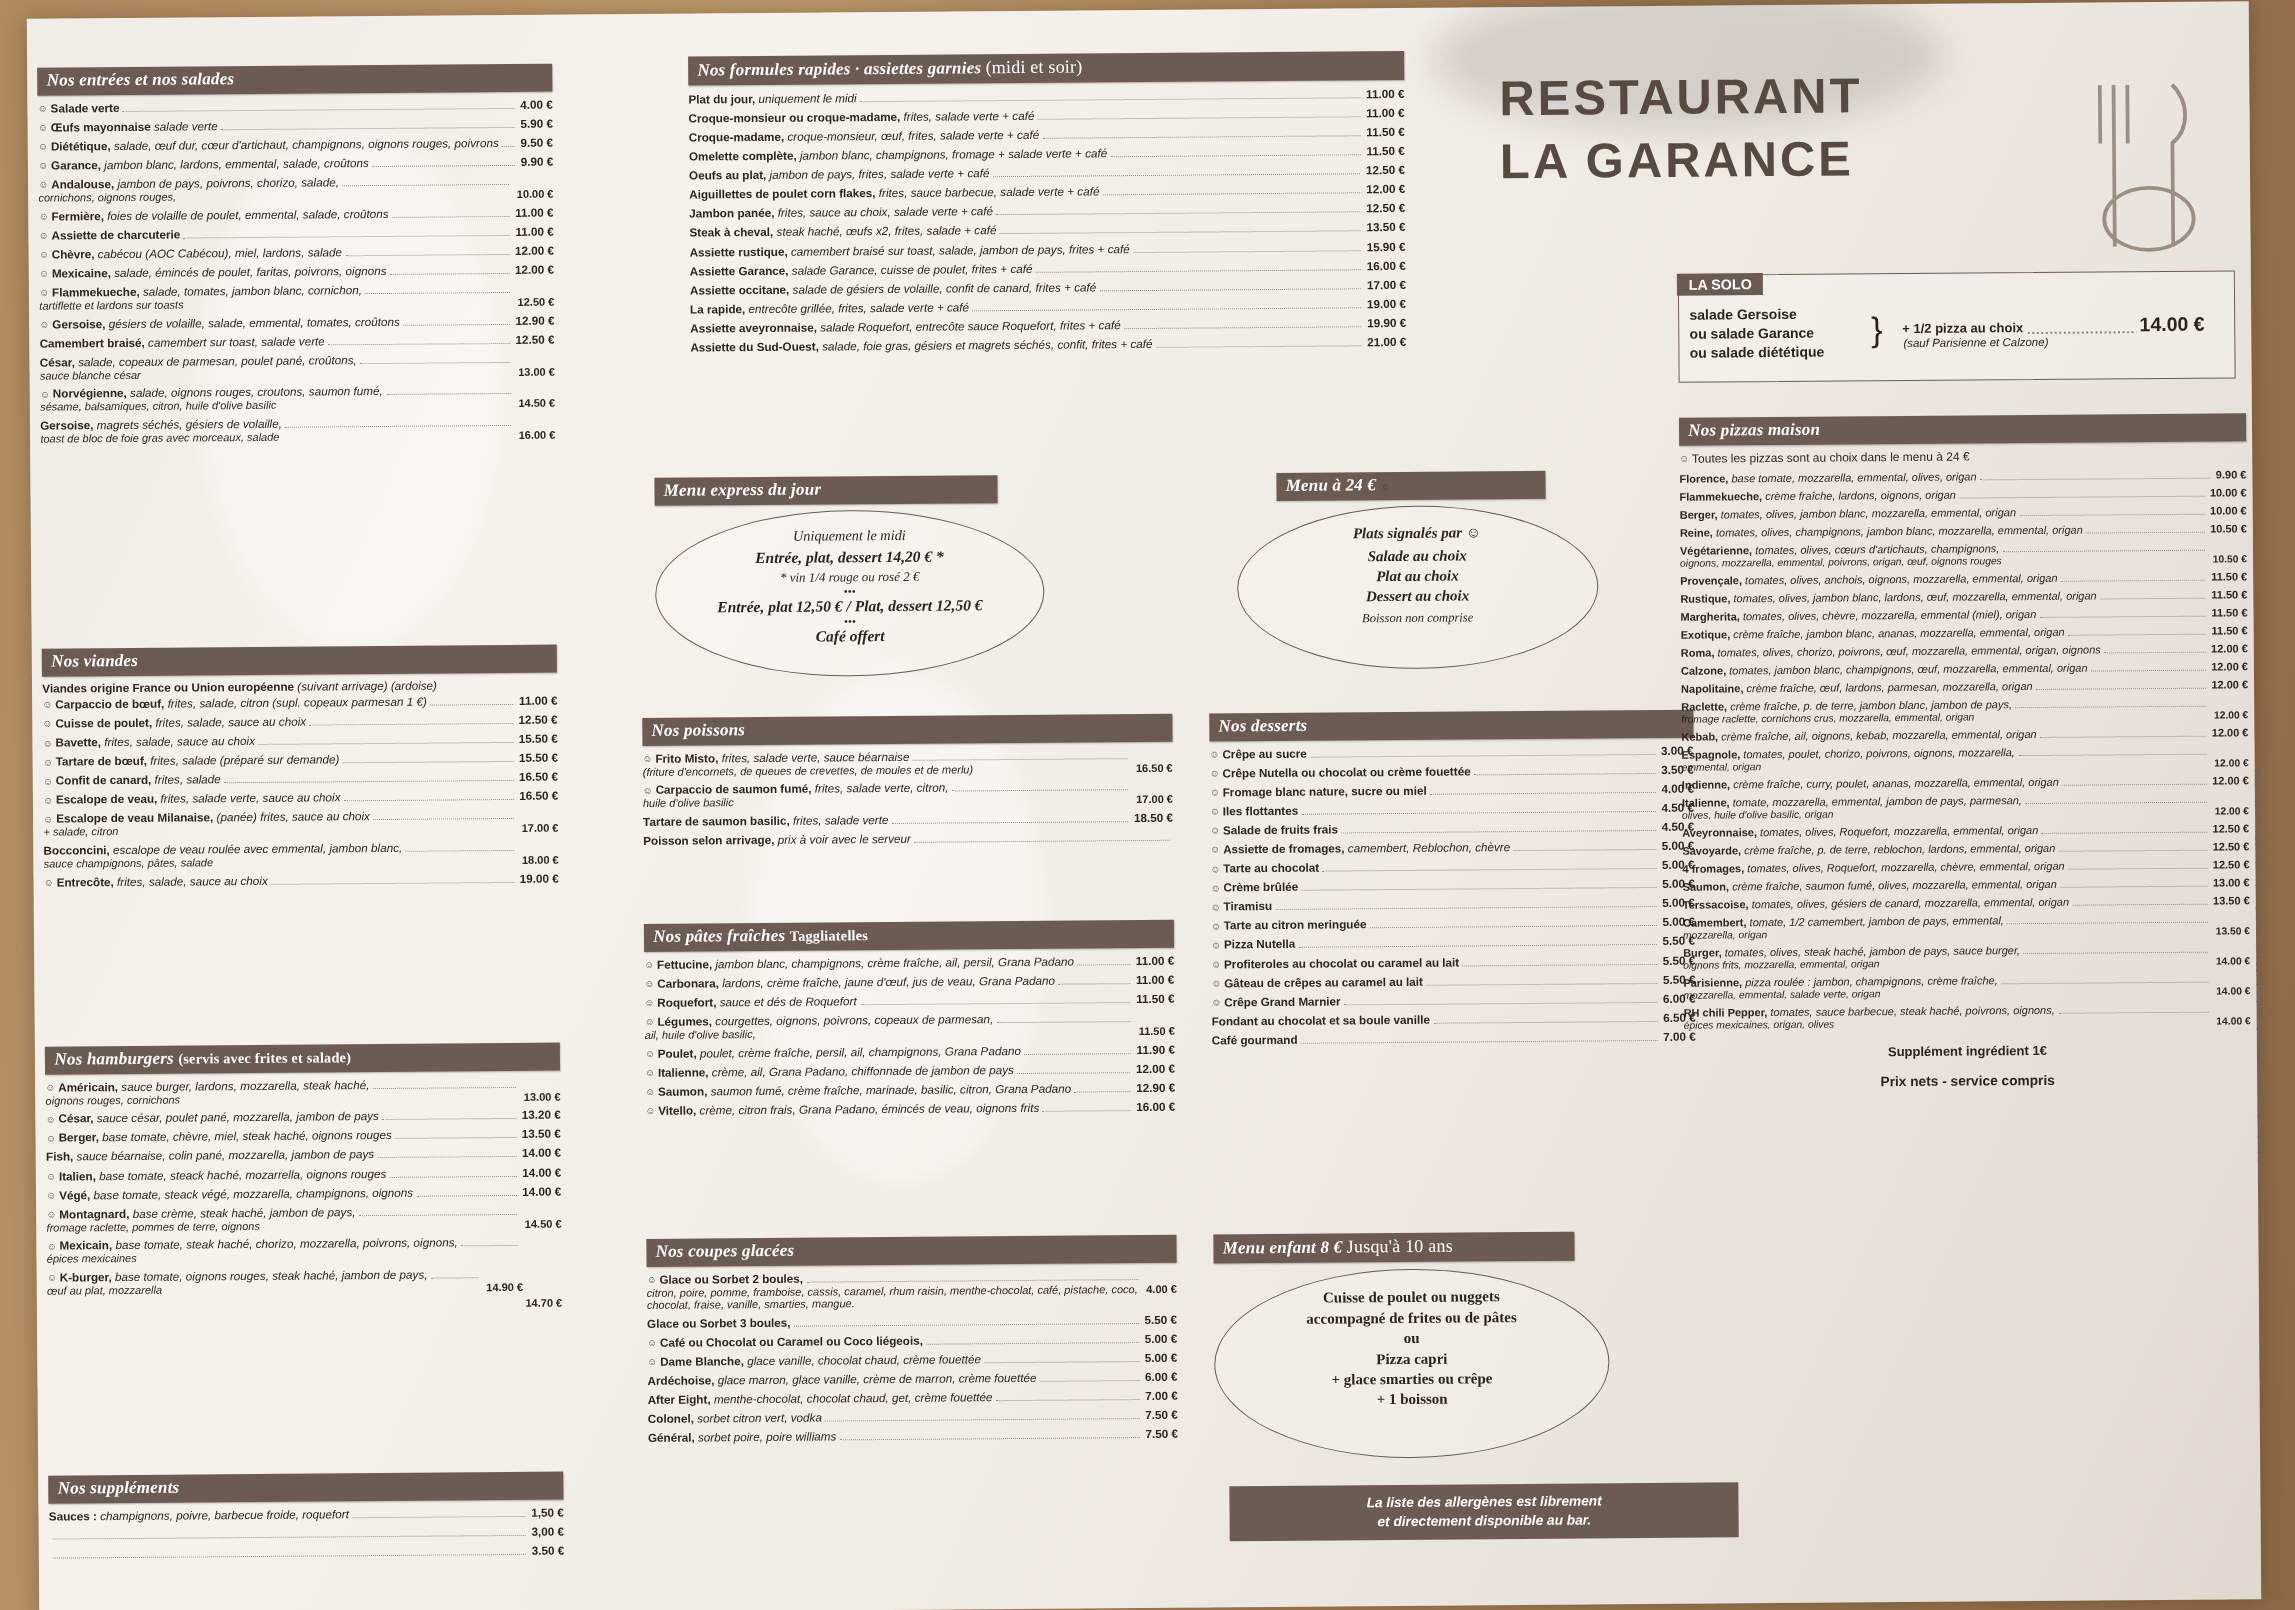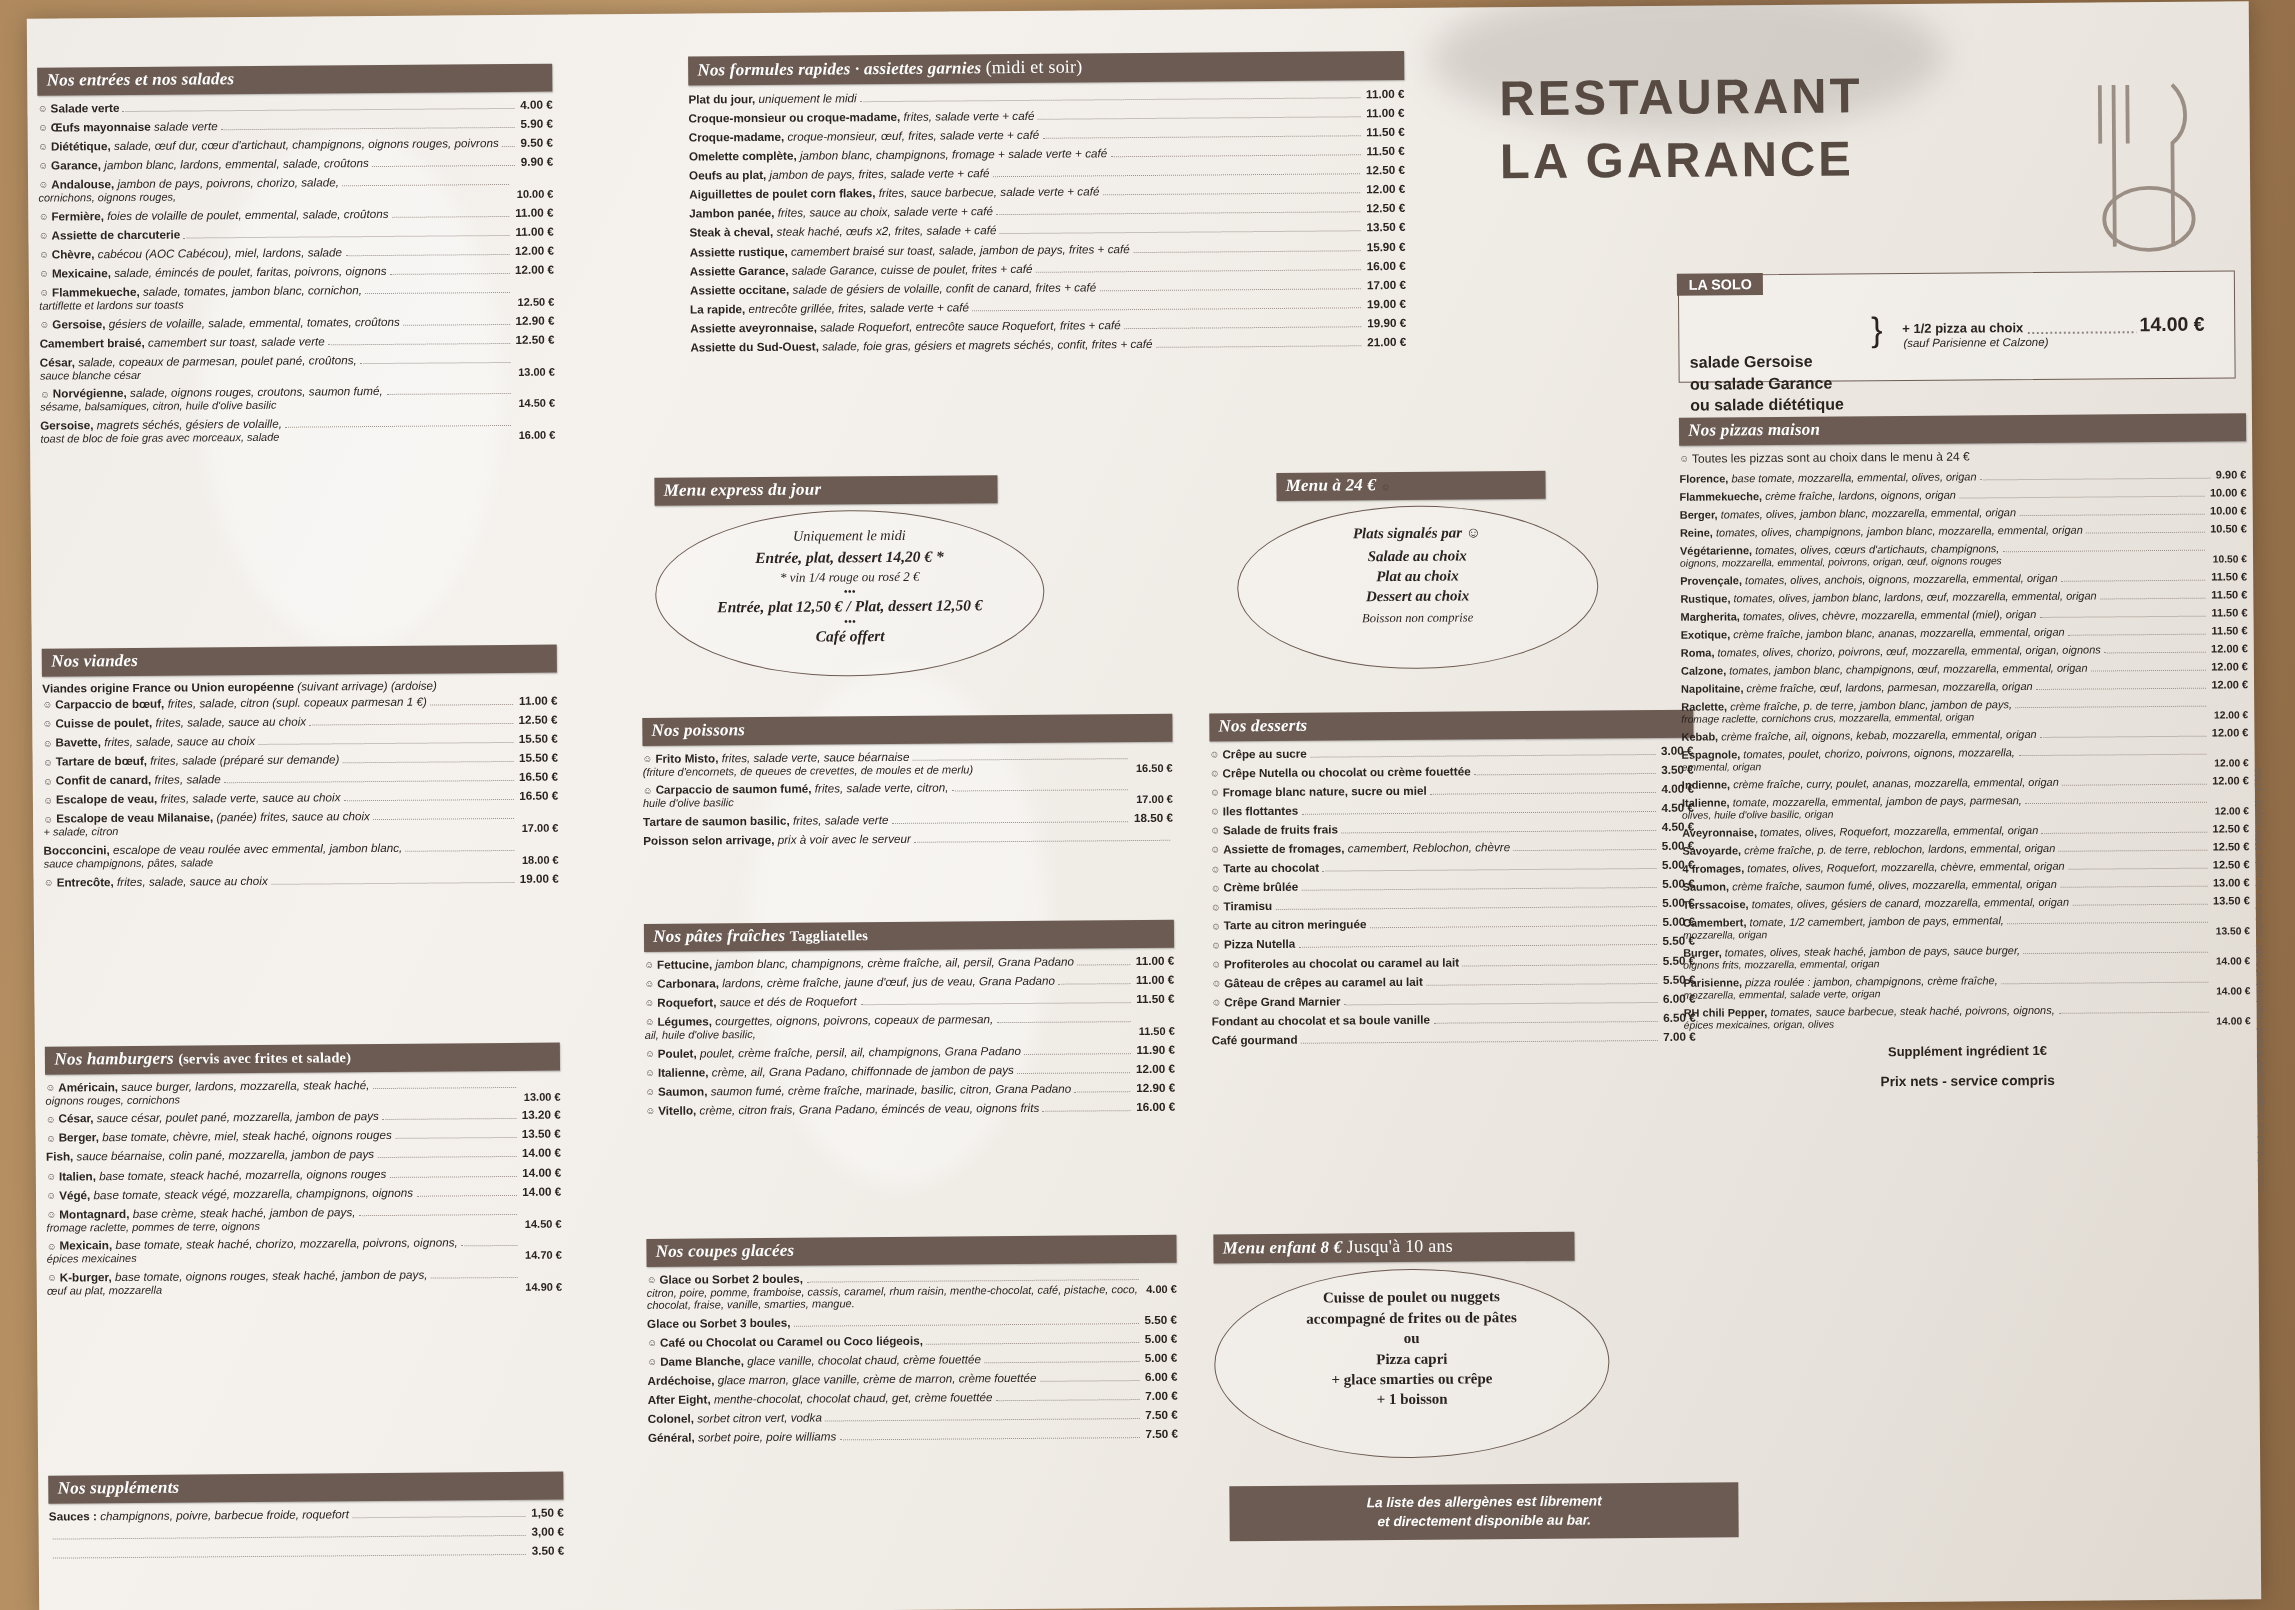--- a/index.html
+++ b/index.html
@@ -107,21 +107,21 @@
   <svg style="position:absolute;left:2038px;top:69px;" width="172" height="189" viewBox="0 0 100 110">
     <g fill="none" stroke="#9a8e85" stroke-width="2.2">
       <path d="M20 8 v34 M28 8 v34 M36 8 v34 M28 42 v60"></path>
       <path d="M62 8 c10 10 10 26 0 34 v60"></path>
       <ellipse cx="48" cy="86" rx="26" ry="18"></ellipse>
     </g>
   </svg>
 
   <div class="boxed" style="position:absolute;left:1649px;top:269px;width:555px;height:106px;">
     <div style="position:absolute;left:-1.7px;top:-1.7px;background:#6c5b52;color:#fff;font-weight:bold;font-size:14.3px;padding:2.9px 11.5px;"><span>LA SOLO</span></div>
-    <div style="position:absolute;left:10.3px;top:30px;font-size:16px;font-weight:bold;color:#2b2320;line-height:1.35;margin-top:46px;">
+    <div style="position:absolute;left:10.3px;top:30px;font-size:14px;font-weight:bold;color:#2b2320;line-height:1.35;">
       <div>salade Gersoise</div>
       <div>ou salade Garance</div>
       <div>ou salade diététique</div>
     </div>
     <div style="position:absolute;left:192px;top:36px;font-size:34px;color:#2b2320;">}</div>
     <div style="position:absolute;left:223px;top:41px;font-size:13px;font-weight:bold;color:#2b2320;">
       <span>+ 1/2 pizza au choix</span>
       <span class="dots" style="width:109px;">..............................</span>
       <span style="font-size:19.5px;">14.00 €</span>
     </div>
@@ -375,21 +375,21 @@
             <span class="price" style="visibility: hidden;">14.50 €</span>
           </div>
           <div class="ds" style="font-style: italic; font-size: 11px;"><span class="price" style="float: right; font-weight: bold; font-style: normal;">14.50 €</span>fromage raclette, pommes de terre, oignons</div>
         </div>
         <div class="it">
           <div class="row">
             <span class="txt"><span class="smiley">☺</span><span class="nm">Mexicain, </span><span class="ds">base tomate, steak haché, chorizo, mozzarella, poivrons, oignons,</span></span>
             <span class="fill"></span>
             <span class="price" style="visibility: hidden;">14.70 €</span>
           </div>
-          <div class="ds" style="font-style: italic; font-size: 11px;"><span class="price" style="float: right; font-weight: bold; font-style: normal;">14.70 €</span>épices mexicaines</div>
+          <div class="ds" style="font-style: italic; font-size: 11px;"><span class="price" style="float: right; font-weight: bold; font-style: normal; margin-top: 48px;">14.70 €</span>épices mexicaines</div>
         </div>
         <div class="it">
           <div class="row">
             <span class="txt"><span class="smiley">☺</span><span class="nm">K-burger, </span><span class="ds">base tomate, oignons rouges, steak haché, jambon de pays,</span></span>
             <span class="fill"></span>
             <span class="price" style="visibility: hidden;">14.90 €</span>
           </div>
           <div class="ds" style="font-style: italic; font-size: 11px;"><span class="price" style="float: right; font-weight: bold; font-style: normal;">14.90 €</span>œuf au plat, mozzarella</div>
         </div>
       </div>

